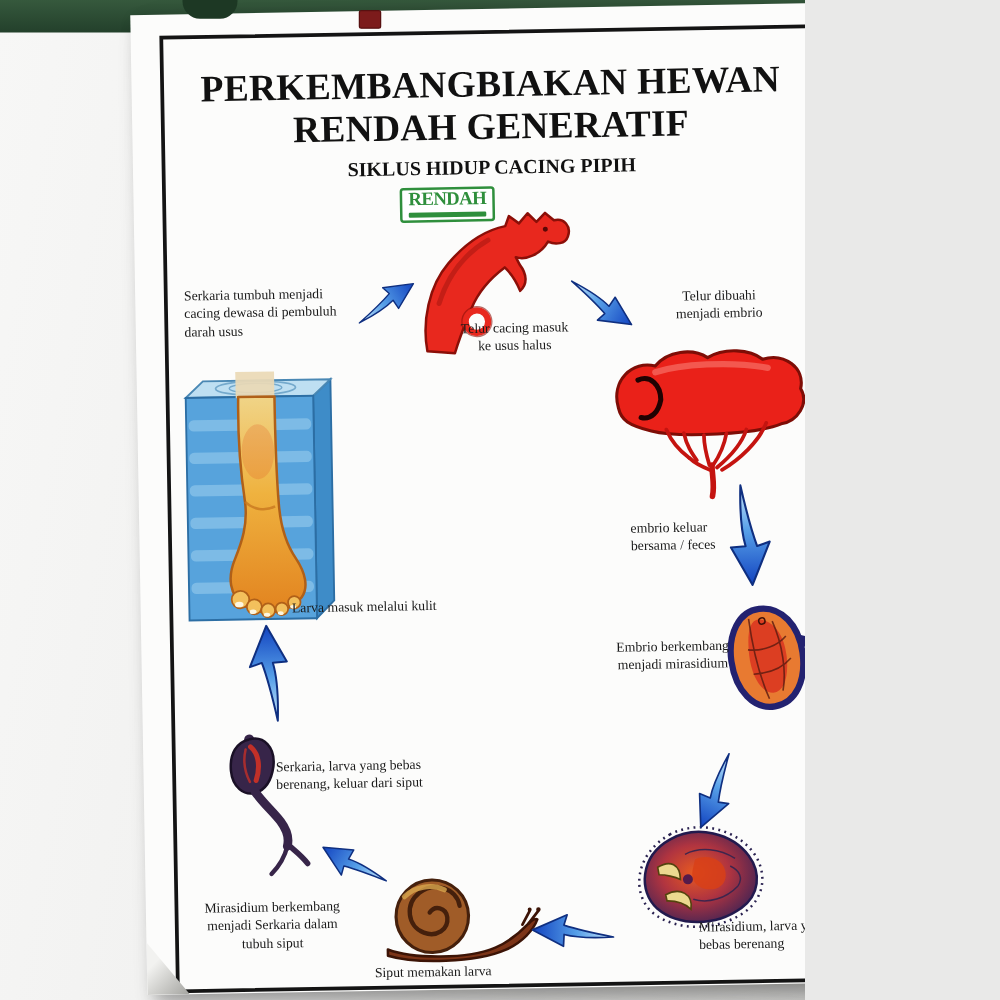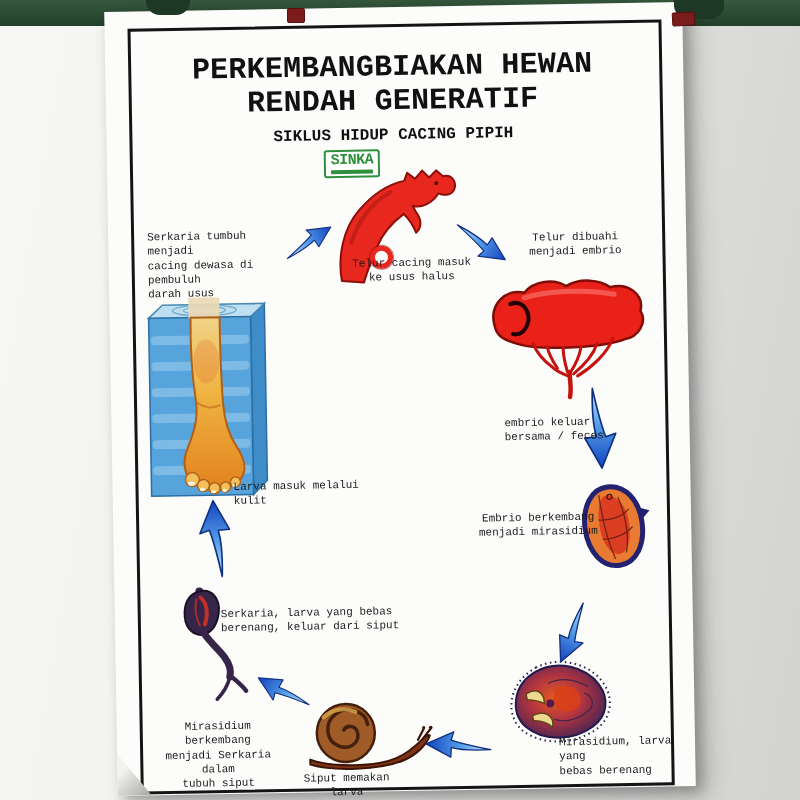--- a/index.html
+++ b/index.html
@@ -1,18 +1,18 @@
 <!DOCTYPE html>
 <html><head>
 <meta charset="utf-8">
 <style>
   html,body{margin:0;padding:0;background:#e9e9e8}
-  .stage{position:relative;width:800px;height:800px;overflow:hidden;
+  .stage{position:relative;width:644px;height:800px;overflow:hidden;
     background:linear-gradient(100deg,#f7f7f6 0%,#f0f0ef 45%,#dededc 72%,#d2d2d0 100%);
-    font-family:Liberation Mono, monospace}
+    font-family:Liberation Serif, serif}
   .shelf{position:absolute;left:0;top:0;width:100%;height:26px;
     background:linear-gradient(to bottom,#36593d,#23402b);z-index:1}
   .leaf{position:absolute;background:#1d3824;border-radius:0 0 14px 14px;z-index:5}
   .clip{position:absolute;background:#7c1b1b;border:1px solid #581010;border-radius:2px;z-index:6}
   .poster{position:absolute;left:111px;top:7px;width:578px;height:784px;background:#fcfcfb;
     transform:rotate(-1deg);transform-origin:50% 50%;
     box-shadow:6px 6px 14px rgba(0,0,0,.28),14px 12px 26px rgba(0,0,0,.15);z-index:2}
   .frame{position:absolute;left:23px;top:17px;width:528px;height:760px;border:3px solid #141414}
   .title{position:absolute;left:23px;top:44px;width:528px;margin:0;text-align:center;
     font-size:30px;line-height:1.13;font-weight:800;letter-spacing:.2px;color:#111;white-space:pre-line}
@@ -66,21 +66,21 @@
 
   <div class="poster">
     <div class="frame"></div>
 
     <h1 class="title">PERKEMBANGBIAKAN HEWAN
 RENDAH GENERATIF</h1>
     <h2 class="subtitle">SIKLUS HIDUP CACING PIPIH</h2>
 
     <div class="logo">
       <div class="logo-box">
-        <span class="logo-text">SINKA</span>
+        <span class="logo-text">RENDAH</span>
         <div class="logo-bar"></div>
       </div>
     </div>
 
     <div class="lbl" style="left:39px;top:219px;width:150px">Serkaria tumbuh menjadi
 cacing dewasa di pembuluh
 darah usus</div>
     <div class="lbl c" style="left:235px;top:249px;width:136px">Telur cacing masuk
 ke usus halus</div>
     <div class="lbl c" style="left:403px;top:226px;width:128px">Telur dibuahi

